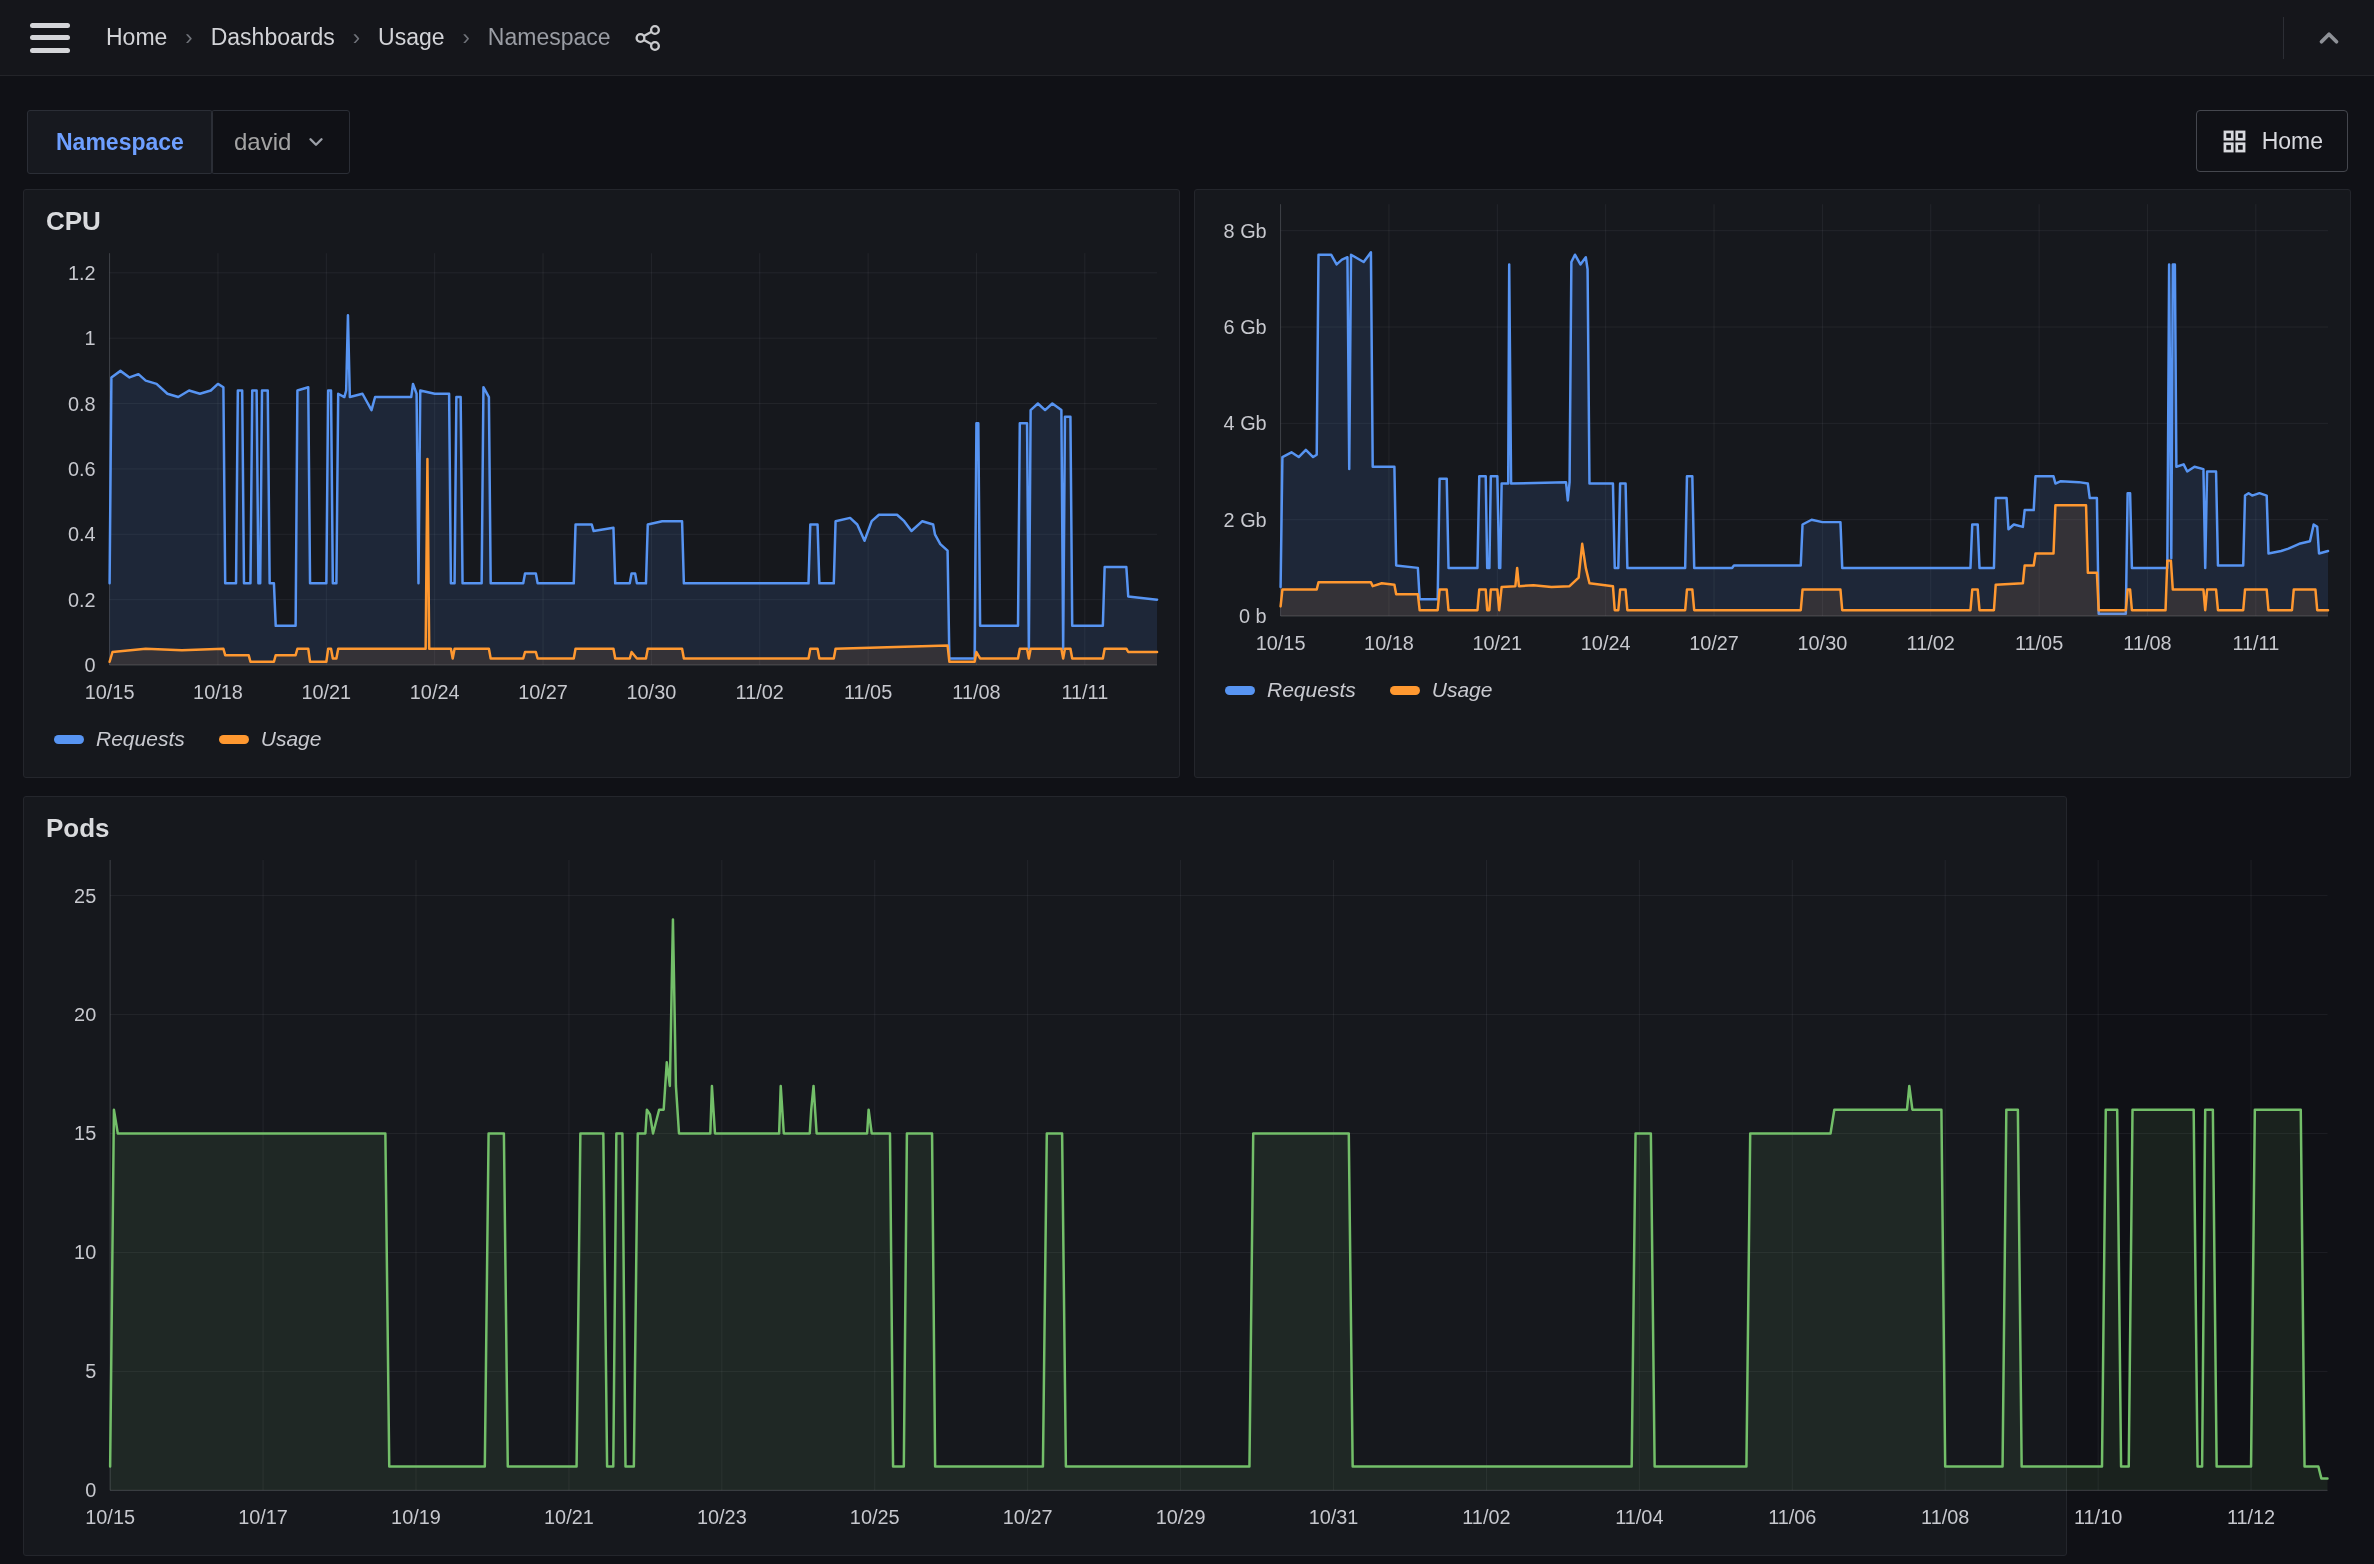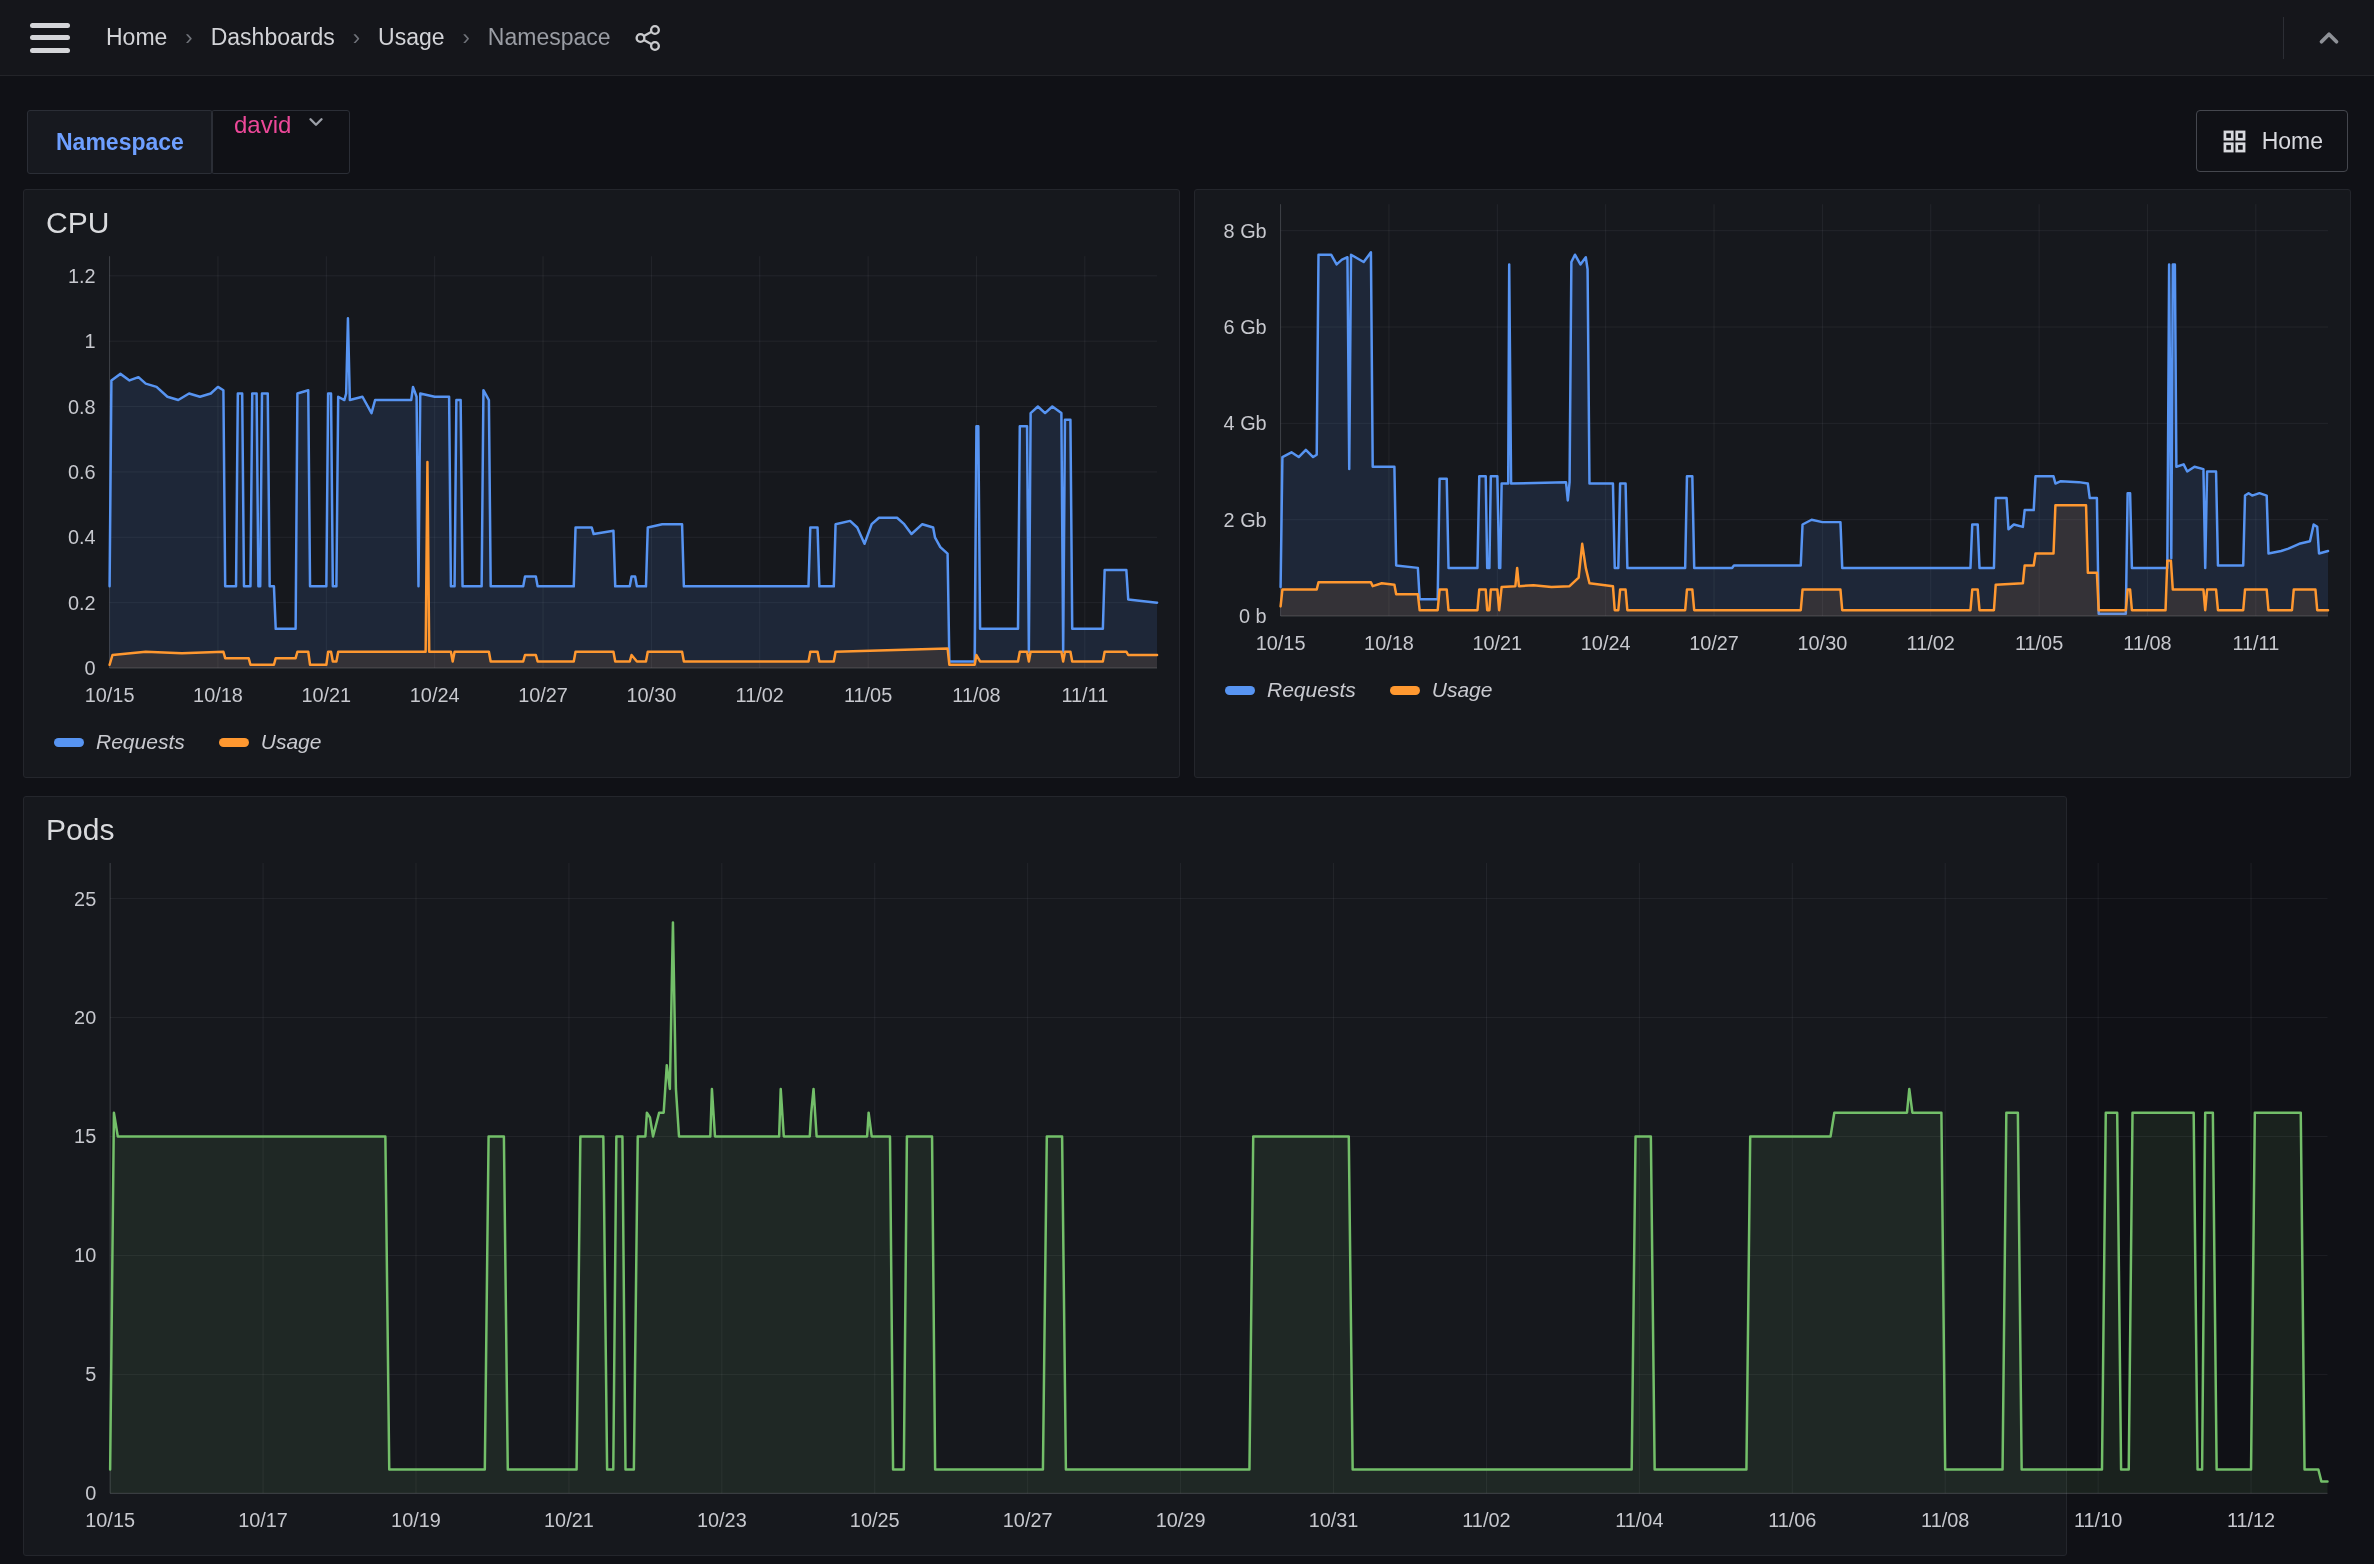--- a/index.html
+++ b/index.html
@@ -27,40 +27,40 @@
   
   .subheader{position:absolute;left:0;top:76px;width:2374px;height:111px;}
   .var-chip{
     position:absolute;left:27px;top:34px;height:62px;
     display:inline-flex;align-items:center;padding:0 28px;
     background:#17191f;border:1px solid #2b2e36;border-radius:3px;
     color:#6e9fff;font-size:23px;font-weight:600;
   }
   .var-select{
     position:absolute;left:211px;top:34px;height:62px;
-    display:inline-flex;align-items:flex-start;gap:14px;padding:0 22px;
+    display:inline-flex;align-items:center;gap:14px;padding:0 22px;
     background:transparent;border:1px solid #2b2e36;border-radius:3px;
-    color:#ec4899;font-size:24px;cursor:pointer;
+    color:#a3a3a3;font-size:24px;cursor:pointer;
   }
   .home-btn{
     position:absolute;right:26px;top:34px;height:62px;
     display:inline-flex;align-items:center;gap:14px;padding:0 24px;
     background:transparent;border:1px solid #45474e;border-radius:4px;
     color:#d8d9de;font-size:23px;font-weight:500;cursor:pointer;
   }
   
   .panel{
     position:absolute;background:#16181d;border:1px solid #24262c;border-radius:3px;
     box-sizing:border-box;
   }
   .panel-cpu{left:23px;top:189px;width:1157px;height:589px;}
   .panel-mem{left:1194px;top:189px;width:1157px;height:589px;}
   .panel-pods{left:23px;top:796px;width:2044px;height:760px;}
   .panel-title{
-    padding:16px 0 2px 22px;font-size:30px;font-weight:400;color:#d9dadd;cursor:pointer;
+    padding:16px 0 2px 22px;font-size:26px;font-weight:700;color:#d9dadd;cursor:pointer;
   }
   .legend-row{display:flex;align-items:center;gap:34px;padding:4px 0 0 30px;font-style:italic;}
   .legend-item{display:flex;align-items:center;gap:12px;cursor:pointer;font-size:21px;color:#c9cad0;}
   .legend-swatch{width:30px;height:9px;border-radius:5px;}
   svg.chart{display:block;margin-left:10px;}
   text.tick{fill:#c7c8ce;font-family:"Liberation Sans","DejaVu Sans",sans-serif;font-size:20px;}
 </style>
 </head>
 <body>
 

